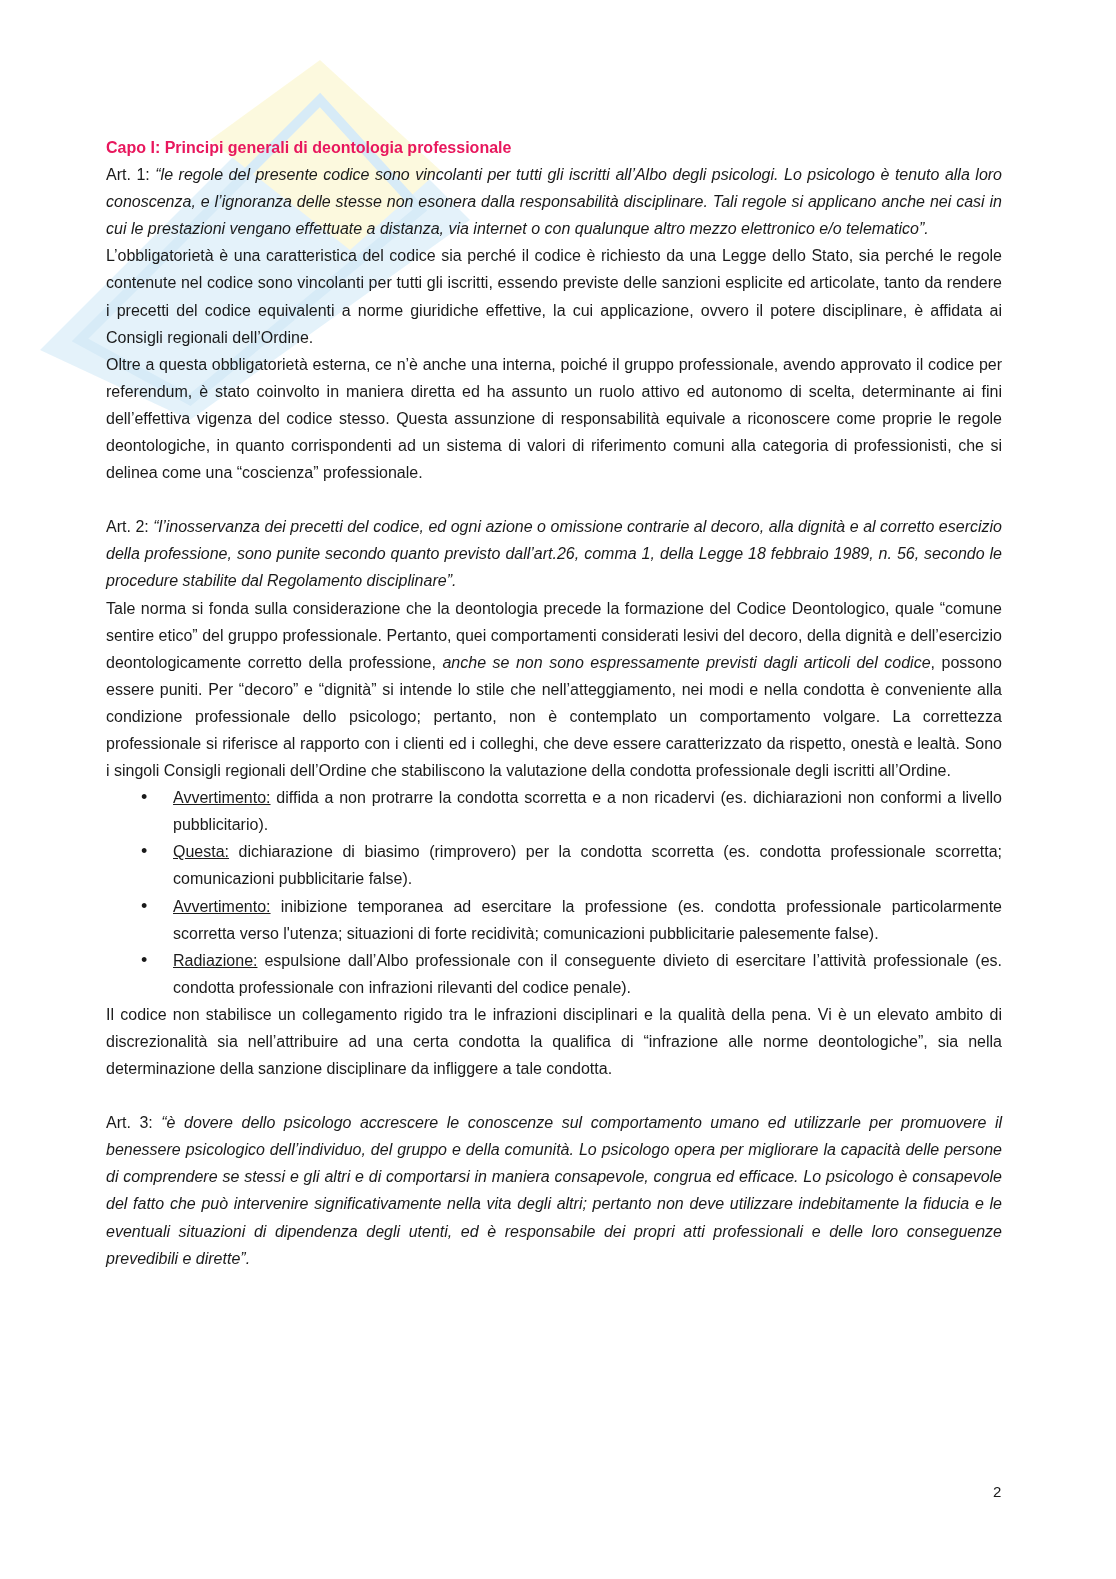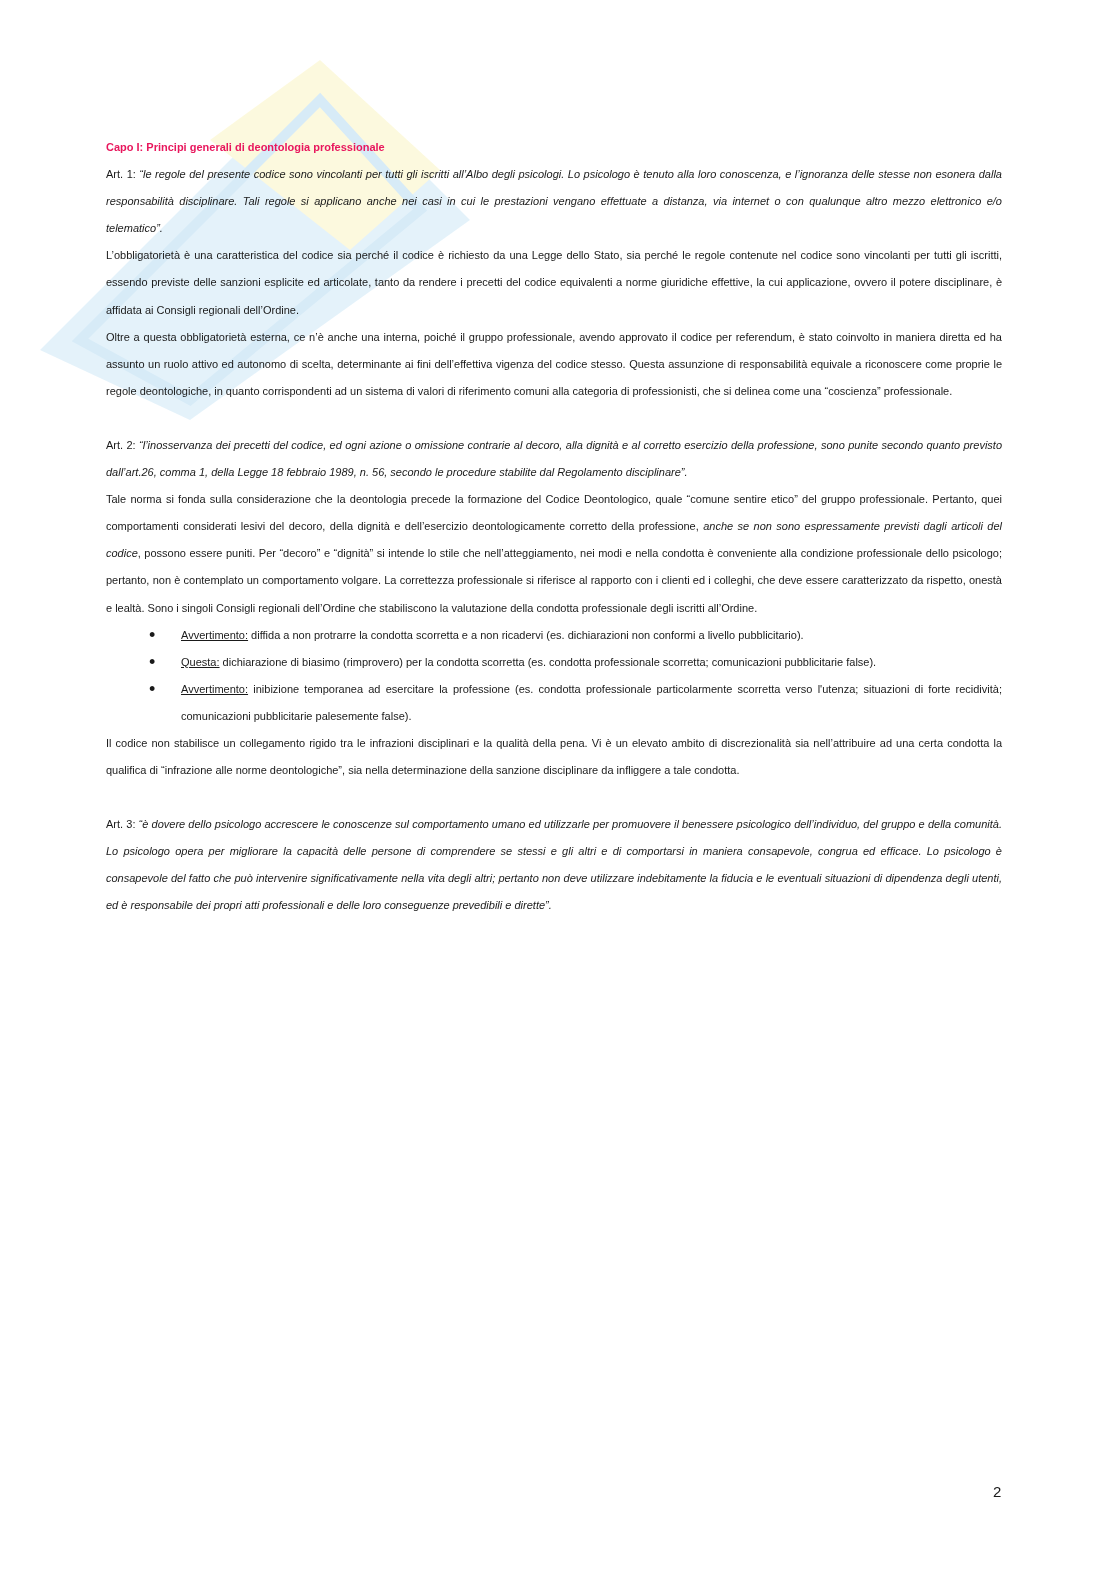--- a/index.html
+++ b/index.html
@@ -1,26 +1,26 @@
 <!DOCTYPE html>
 <html><head>
 <meta charset="utf-8">
 <style>
   html, body { margin: 0; padding: 0; background: #ffffff; }
   body { width: 1116px; height: 1579px; position: relative; overflow: hidden;
          font-family: "Liberation Sans", "DejaVu Sans", sans-serif; color: #1a1a1a; }
   .watermark { position: absolute; left: 20px; top: 20px; width: 480px; height: 420px; pointer-events: none; }
-  .page { position: absolute; left: 106px; top: 134px; width: 896px; font-size: 11px; line-height: 27.1px; }
+  .page { position: absolute; left: 106px; top: 134px; width: 896px; font-size: 16px; line-height: 27.1px; }
   .page p { margin: 0; text-align: justify; }
   .heading { color: #e8175d; font-weight: bold; }
   .b { font-weight: normal; }
   .i { font-style: italic; }
   .gap { height: 27px; }
   ul.sanctions { margin: 0; padding: 0 0 0 67px; list-style: none; }
-  ul.sanctions li { position: relative; text-align: justify; margin-left: 8px; }
+  ul.sanctions li { position: relative; text-align: justify; }
   ul.sanctions li::before { content: "\2022"; position: absolute; left: -32px; top: 0; font-size: 18px; }
   .u { text-decoration: underline; }
   .page-number { position: absolute; left: 993px; top: 1483px; font-size: 15px; }
 </style>
 </head>
 <body>
 
 <svg class="watermark" viewBox="0 0 480 420">
   <g opacity="0.55">
     <polygon points="20,330 300,50 450,200 170,400" fill="#cfe8f7"></polygon>
@@ -36,20 +36,21 @@
   <p>L’obbligatorietà è una caratteristica del codice sia perché il codice è richiesto da una Legge dello Stato, sia perché le regole contenute nel codice sono vincolanti per tutti gli iscritti, essendo previste delle sanzioni esplicite ed articolate, tanto da rendere i precetti del codice equivalenti a norme giuridiche effettive, la cui applicazione, ovvero il potere disciplinare, è affidata ai Consigli regionali dell’Ordine.</p>
   <p>Oltre a questa obbligatorietà esterna, ce n’è anche una interna, poiché il gruppo professionale, avendo approvato il codice per referendum, è stato coinvolto in maniera diretta ed ha assunto un ruolo attivo ed autonomo di scelta, determinante ai fini dell’effettiva vigenza del codice stesso. Questa assunzione di responsabilità equivale a riconoscere come proprie le regole deontologiche, in quanto corrispondenti ad un sistema di valori di riferimento comuni alla categoria di professionisti, che si delinea come una “coscienza” professionale.</p>
   <div class="gap"></div>
 
   <p><span class="b">Art. 2:</span><span class="i"> “l’inosservanza dei precetti del codice, ed ogni azione o omissione </span><span class="b i">contrarie al decoro, alla dignità e al corretto esercizio della professione, sono punite</span><span class="i"> secondo quanto previsto dall’art.26, comma 1, della Legge 18 febbraio 1989, n. 56, secondo le procedure stabilite dal Regolamento disciplinare”.</span></p>
   <p><span>Tale norma si fonda sulla considerazione che la deontologia precede la formazione del Codice Deontologico, quale “comune sentire etico” del gruppo professionale. Pertanto, quei comportamenti considerati lesivi del decoro, della dignità e dell’esercizio deontologicamente corretto della professione, </span><span class="i">anche se non sono espressamente previsti dagli articoli del codice</span><span>, possono essere puniti. Per “decoro” e “dignità” si intende lo stile che nell’atteggiamento, nei modi e nella condotta è conveniente alla condizione professionale dello psicologo; pertanto, non è contemplato un comportamento volgare. La correttezza professionale si riferisce al rapporto con i clienti ed i colleghi, che deve essere caratterizzato da rispetto, onestà e lealtà. Sono i singoli Consigli regionali dell’Ordine che stabiliscono la valutazione della condotta professionale degli iscritti all’Ordine.</span></p>
   <ul class="sanctions">
     <li><span class="u">Avvertimento:</span><span> diffida a non protrarre la condotta scorretta e a non ricadervi (es. dichiarazioni non conformi a livello pubblicitario).</span></li>
     <li><span class="u">Questa:</span><span> dichiarazione di biasimo (rimprovero) per la condotta scorretta (es. condotta professionale scorretta; comunicazioni pubblicitarie false).</span></li>
     <li><span class="u">Avvertimento:</span><span> inibizione temporanea ad esercitare la professione (es. condotta professionale particolarmente scorretta verso l'utenza; situazioni di forte recidività; comunicazioni pubblicitarie palesemente false).</span></li>
+    <li><span class="u">Radiazione:</span><span> espulsione dall’Albo professionale con il conseguente divieto di esercitare l’attività professionale (es. condotta professionale con infrazioni rilevanti del codice penale).</span></li>
   </ul>
   <p>Il codice non stabilisce un collegamento rigido tra le infrazioni disciplinari e la qualità della pena. Vi è un elevato ambito di discrezionalità sia nell’attribuire ad una certa condotta la qualifica di “infrazione alle norme deontologiche”, sia nella determinazione della sanzione disciplinare da infliggere a tale condotta.</p>
   <div class="gap"></div>
 
   <p class="i"><span class="b" style="font-style:normal">Art. 3:</span><span> “è dovere dello psicologo </span><span class="b">accrescere le conoscenze sul comportamento</span><span> umano ed utilizzarle per </span><span class="b">promuovere il benessere psicologico</span><span> dell’individuo, del gruppo e della comunità. Lo psicologo opera per migliorare la capacità delle persone di comprendere se stessi e gli altri e di comportarsi in maniera consapevole, congrua ed efficace. Lo psicologo è consapevole del fatto che può intervenire significativamente nella vita degli altri; pertanto </span><span class="b">non deve utilizzare indebitamente la fiducia</span><span> e le eventuali situazioni di dipendenza degli utenti, ed è responsabile dei propri atti professionali e delle loro conseguenze prevedibili e dirette”.</span></p>
 </div>
 
 <div class="page-number">2</div>
 
 </body></html>

